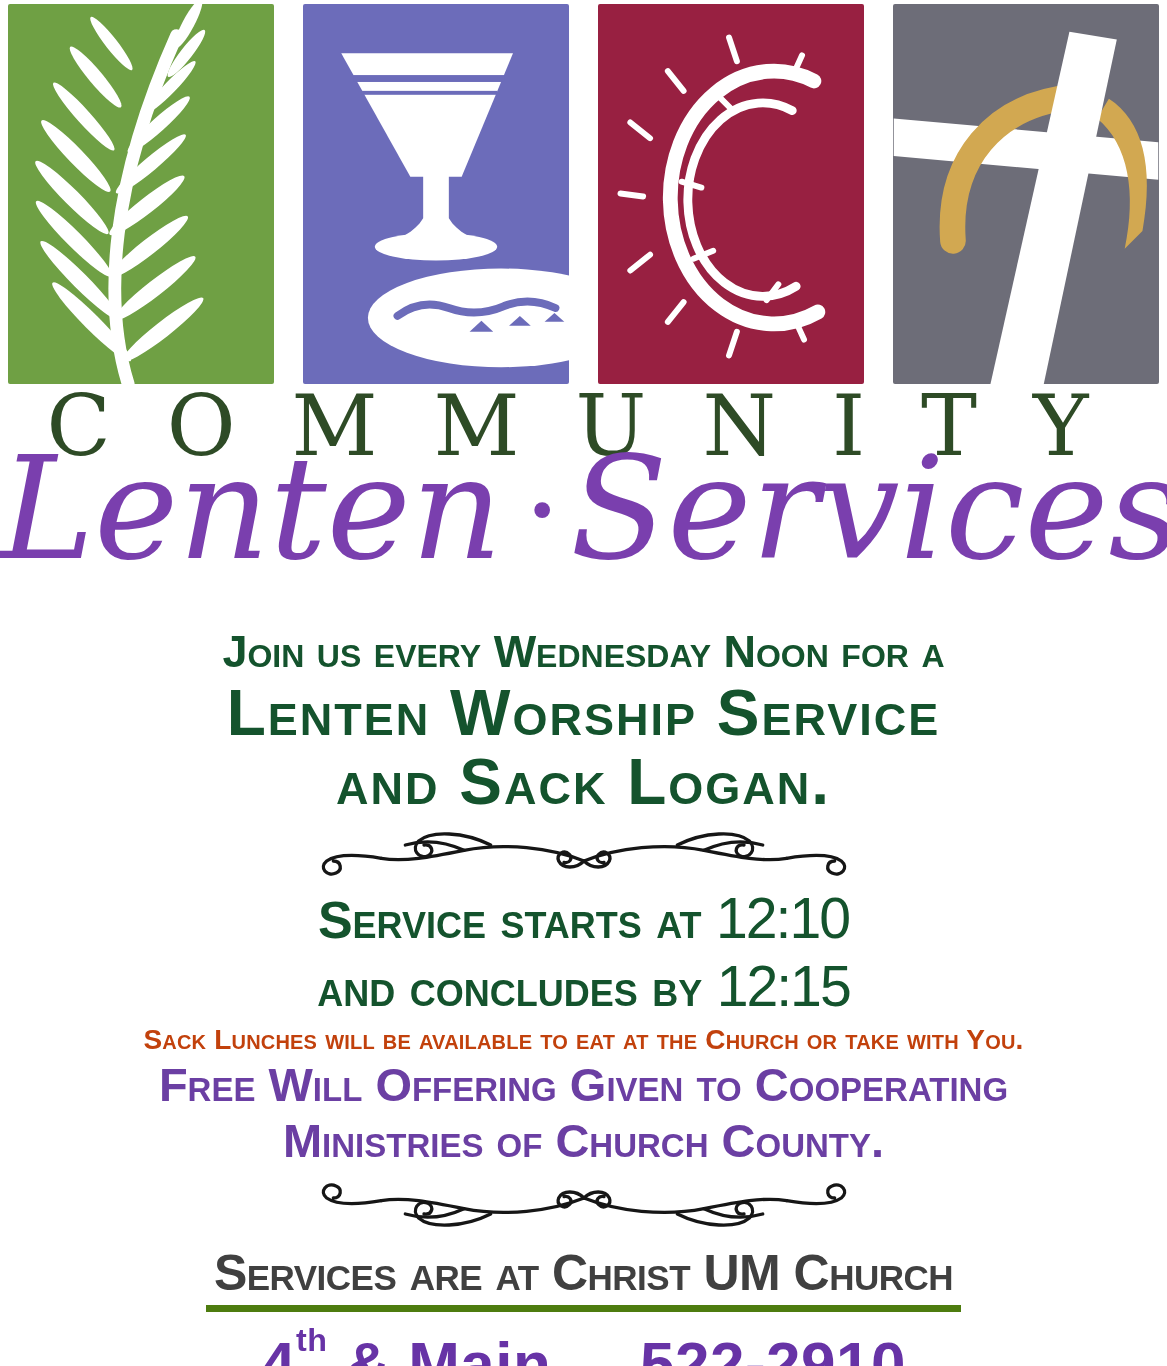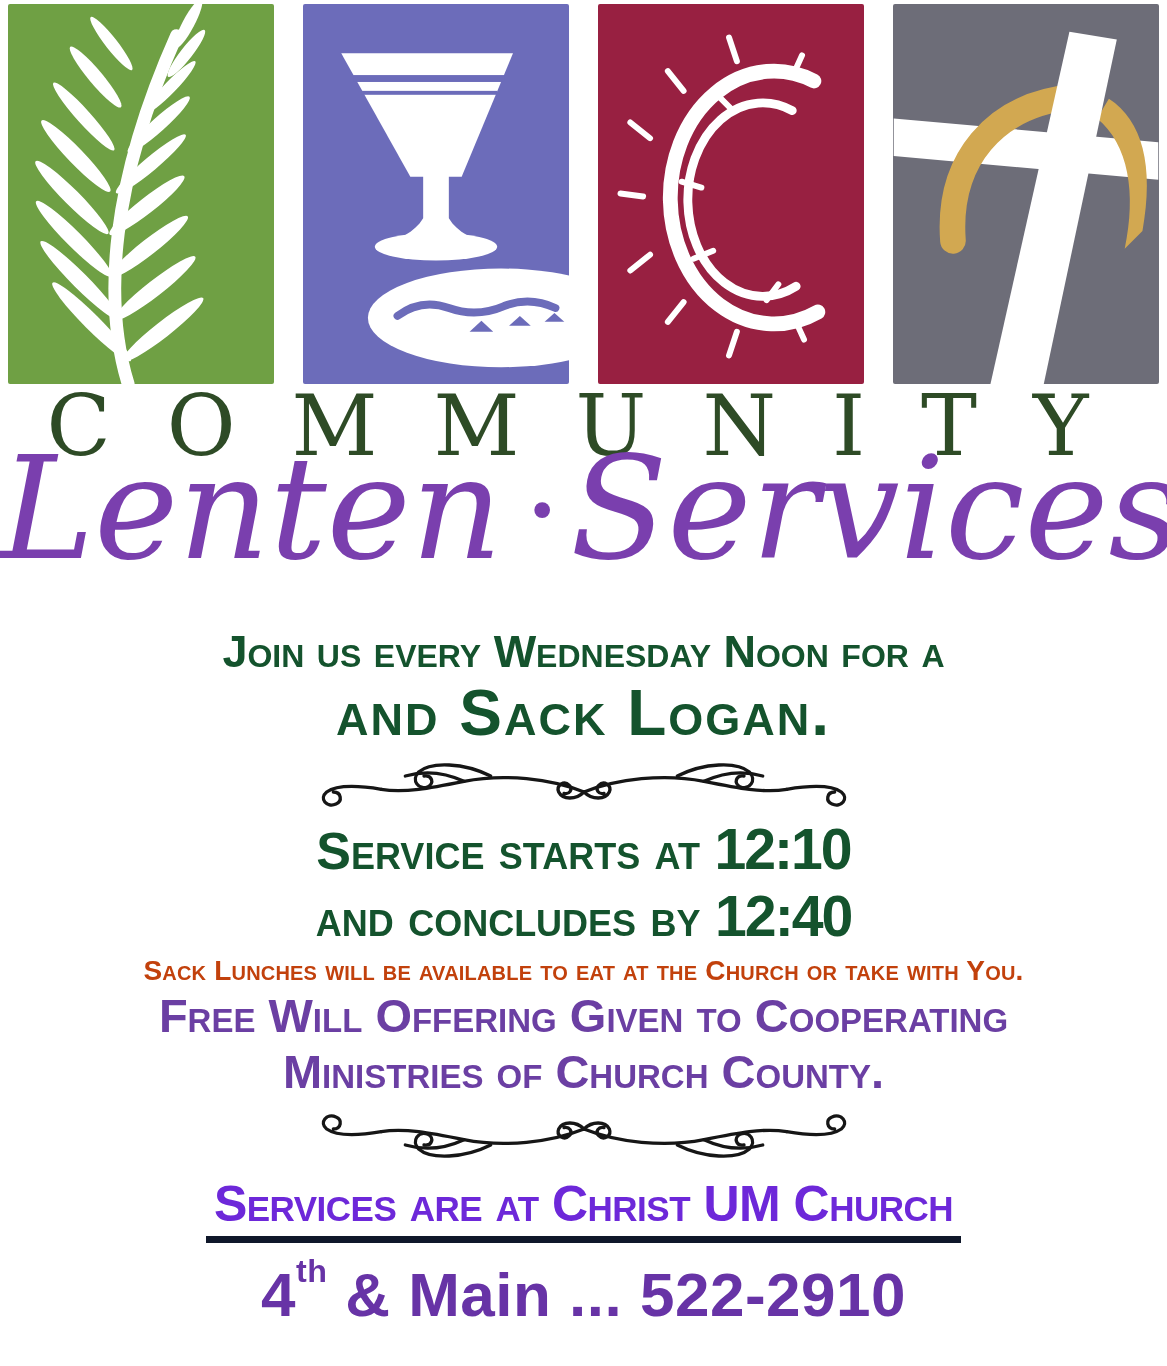--- a/index.html
+++ b/index.html
@@ -39,34 +39,34 @@
   }
   .line-big {
     font-size:64px; font-weight:700; font-variant:small-caps;
     line-height:1.02; margin-top:4px; letter-spacing:2px;
   }
 
   .flourish { width:830px; height:56px; margin:10px auto 0 auto; display:block; }
   .flourish.flip { transform:scaleY(-1); }
 
   .line-sched { font-size:52px; font-weight:700; font-variant:small-caps; line-height:1.04; margin-top:8px; }
-  .line-sched .time { font-variant:normal; font-size:1.1em; letter-spacing:-2px; font-weight:700;text-align:right; }
+  .line-sched .time { font-variant:normal; font-size:1.1em; letter-spacing:-2px; font-weight:400;text-align:right; }
 
   .line-note {
     font-size:28px; font-weight:700; font-variant:small-caps;
     color:#c2410c; margin-top:8px; letter-spacing:0.2px;
   }
 
   .line-offering { font-size:47px; font-weight:600; font-variant:small-caps; line-height:1.15; margin-top:2px; }
 
   .line-loc { margin-top:10px; }
   .line-loc .inner {
     display:inline-block; font-size:50px; font-weight:800;
-    font-variant:small-caps; color:#6d28d9;
-    border-bottom:7px solid #0f172a; padding:0 8px 3px 8px; letter-spacing:-0.5px;
+    font-variant:small-caps; color:#404040;
+    border-bottom:7px solid #4d7c0f; padding:0 8px 3px 8px; letter-spacing:-0.5px;
   }
 
   .line-phone { font-size:62px; font-weight:800; color:#6733a6; margin-top:10px; letter-spacing:0.5px; }
   .line-phone sup { font-size:0.52em; vertical-align:34px; }
 </style>
 </head>
 <body>
 
 <div class="poster">
 
@@ -151,20 +151,21 @@
     </div>
   </div>
 
   <div class="community">COMMUNITY</div>
 
   <div class="script">
     <span>Lenten</span><span class="sep">•</span><span>Services</span>
   </div>
 
   <div class="line-join maroon">Join us every Wednesday Noon for a</div>
+  <div class="line-big maroon">Lenten Worship Service</div>
   <div class="line-big maroon">and Sack Logan.</div>
 
   <svg class="flourish" viewBox="0 0 840 84">
     <g fill="none" stroke="#161616" stroke-width="5" stroke-linecap="round">
       <path d="M420 54 C 470 34 540 26 600 38 C 650 48 690 56 724 50"></path>
       <path d="M724 50 C 760 44 792 44 806 54 C 818 64 806 78 792 72 C 782 68 784 54 796 54"></path>
       <path d="M560 30 C 600 10 650 8 668 24 C 680 36 668 52 654 46 C 644 41 648 28 660 30"></path>
       <path d="M600 38 C 630 24 660 22 688 30"></path>
       <path d="M420 54 c 12 12 32 12 38 0 c 4 -10 -8 -18 -16 -10 c -6 6 0 14 8 12"></path>
       <path d="M420 54 C 370 34 300 26 240 38 C 190 48 150 56 116 50"></path>
@@ -174,21 +175,21 @@
       <path d="M420 54 c -12 12 -32 12 -38 0 c -4 -10 8 -18 16 -10 c 6 6 0 14 -8 12"></path>
     </g>
   </svg>
 
   <div class="line-sched maroon">
     <span>Service starts at</span>
     <span class="time">12:10</span>
   </div>
   <div class="line-sched maroon">
     <span>and concludes by</span>
-    <span class="time">12:40</span>
+    <span class="time">12:15</span>
   </div>
 
   <div class="line-note">Sack Lunches will be available to eat at the Church or take with You.</div>
 
   <div class="line-offering purple">Free Will Offering Given to Cooperating</div>
   <div class="line-offering purple">Ministries of Church County.</div>
 
   <svg class="flourish flip" viewBox="0 0 840 84">
     <g fill="none" stroke="#161616" stroke-width="5" stroke-linecap="round">
       <path d="M420 54 C 470 34 540 26 600 38 C 650 48 690 56 724 50"></path>

